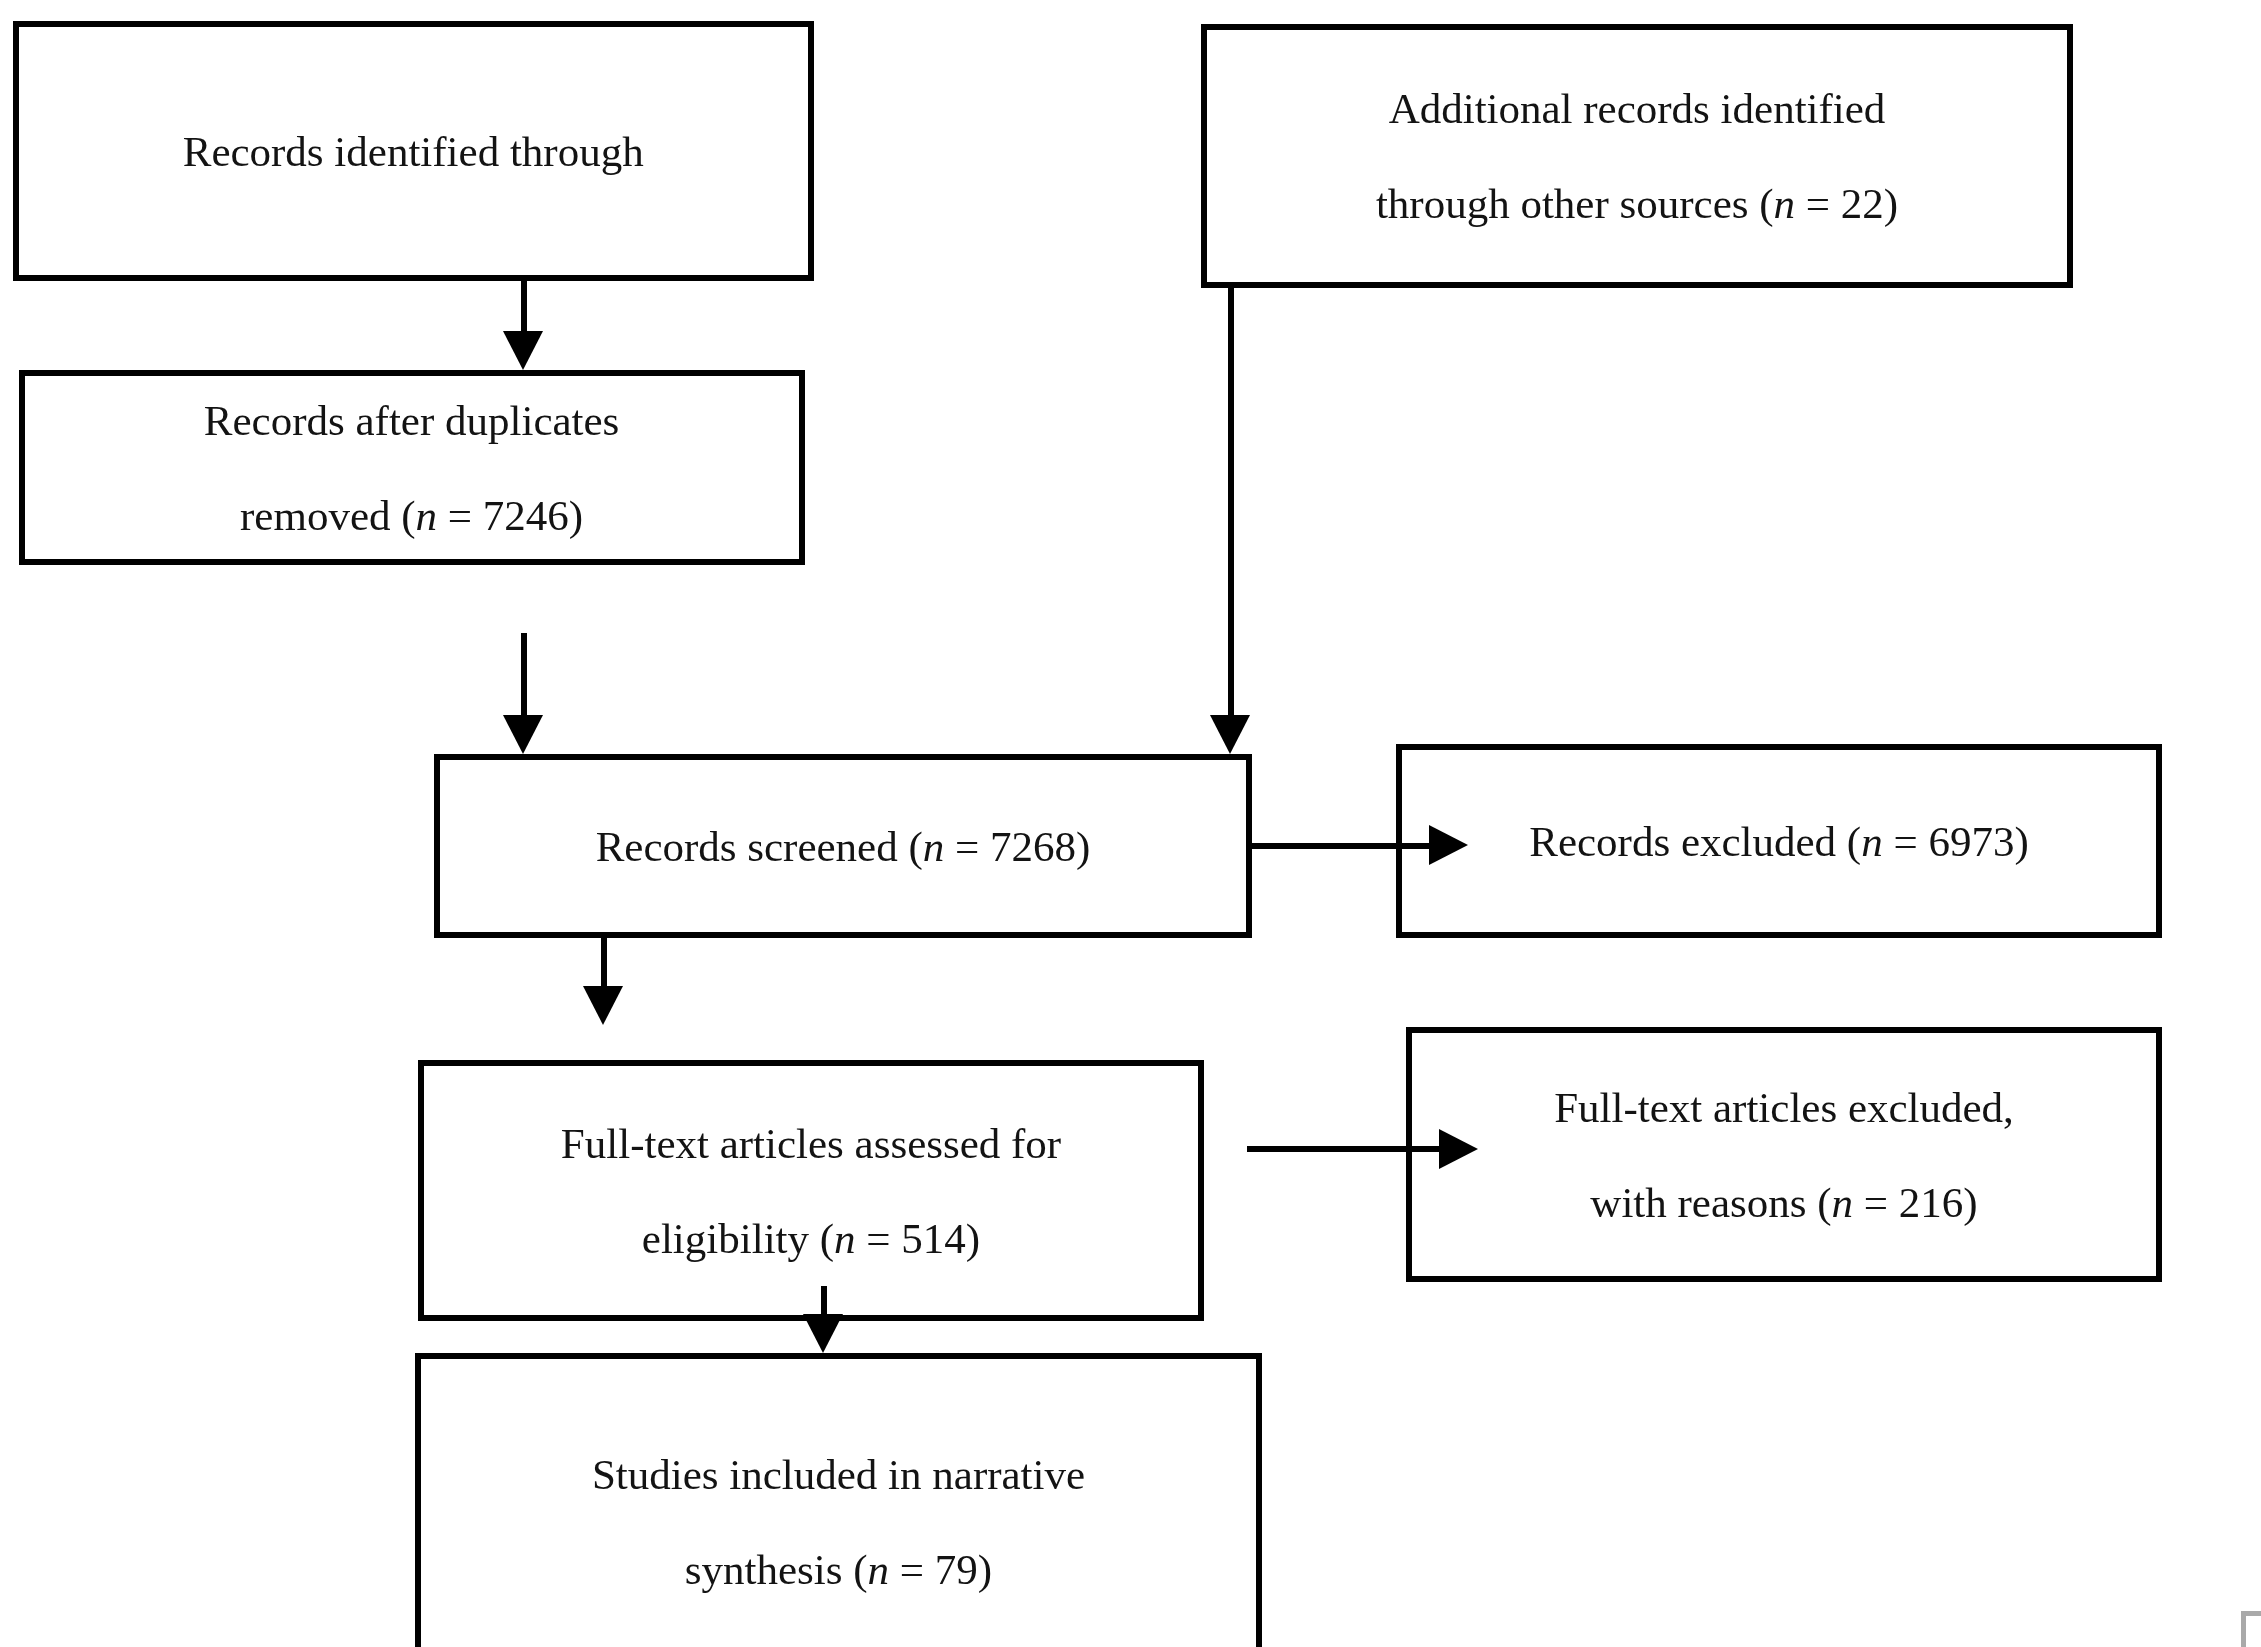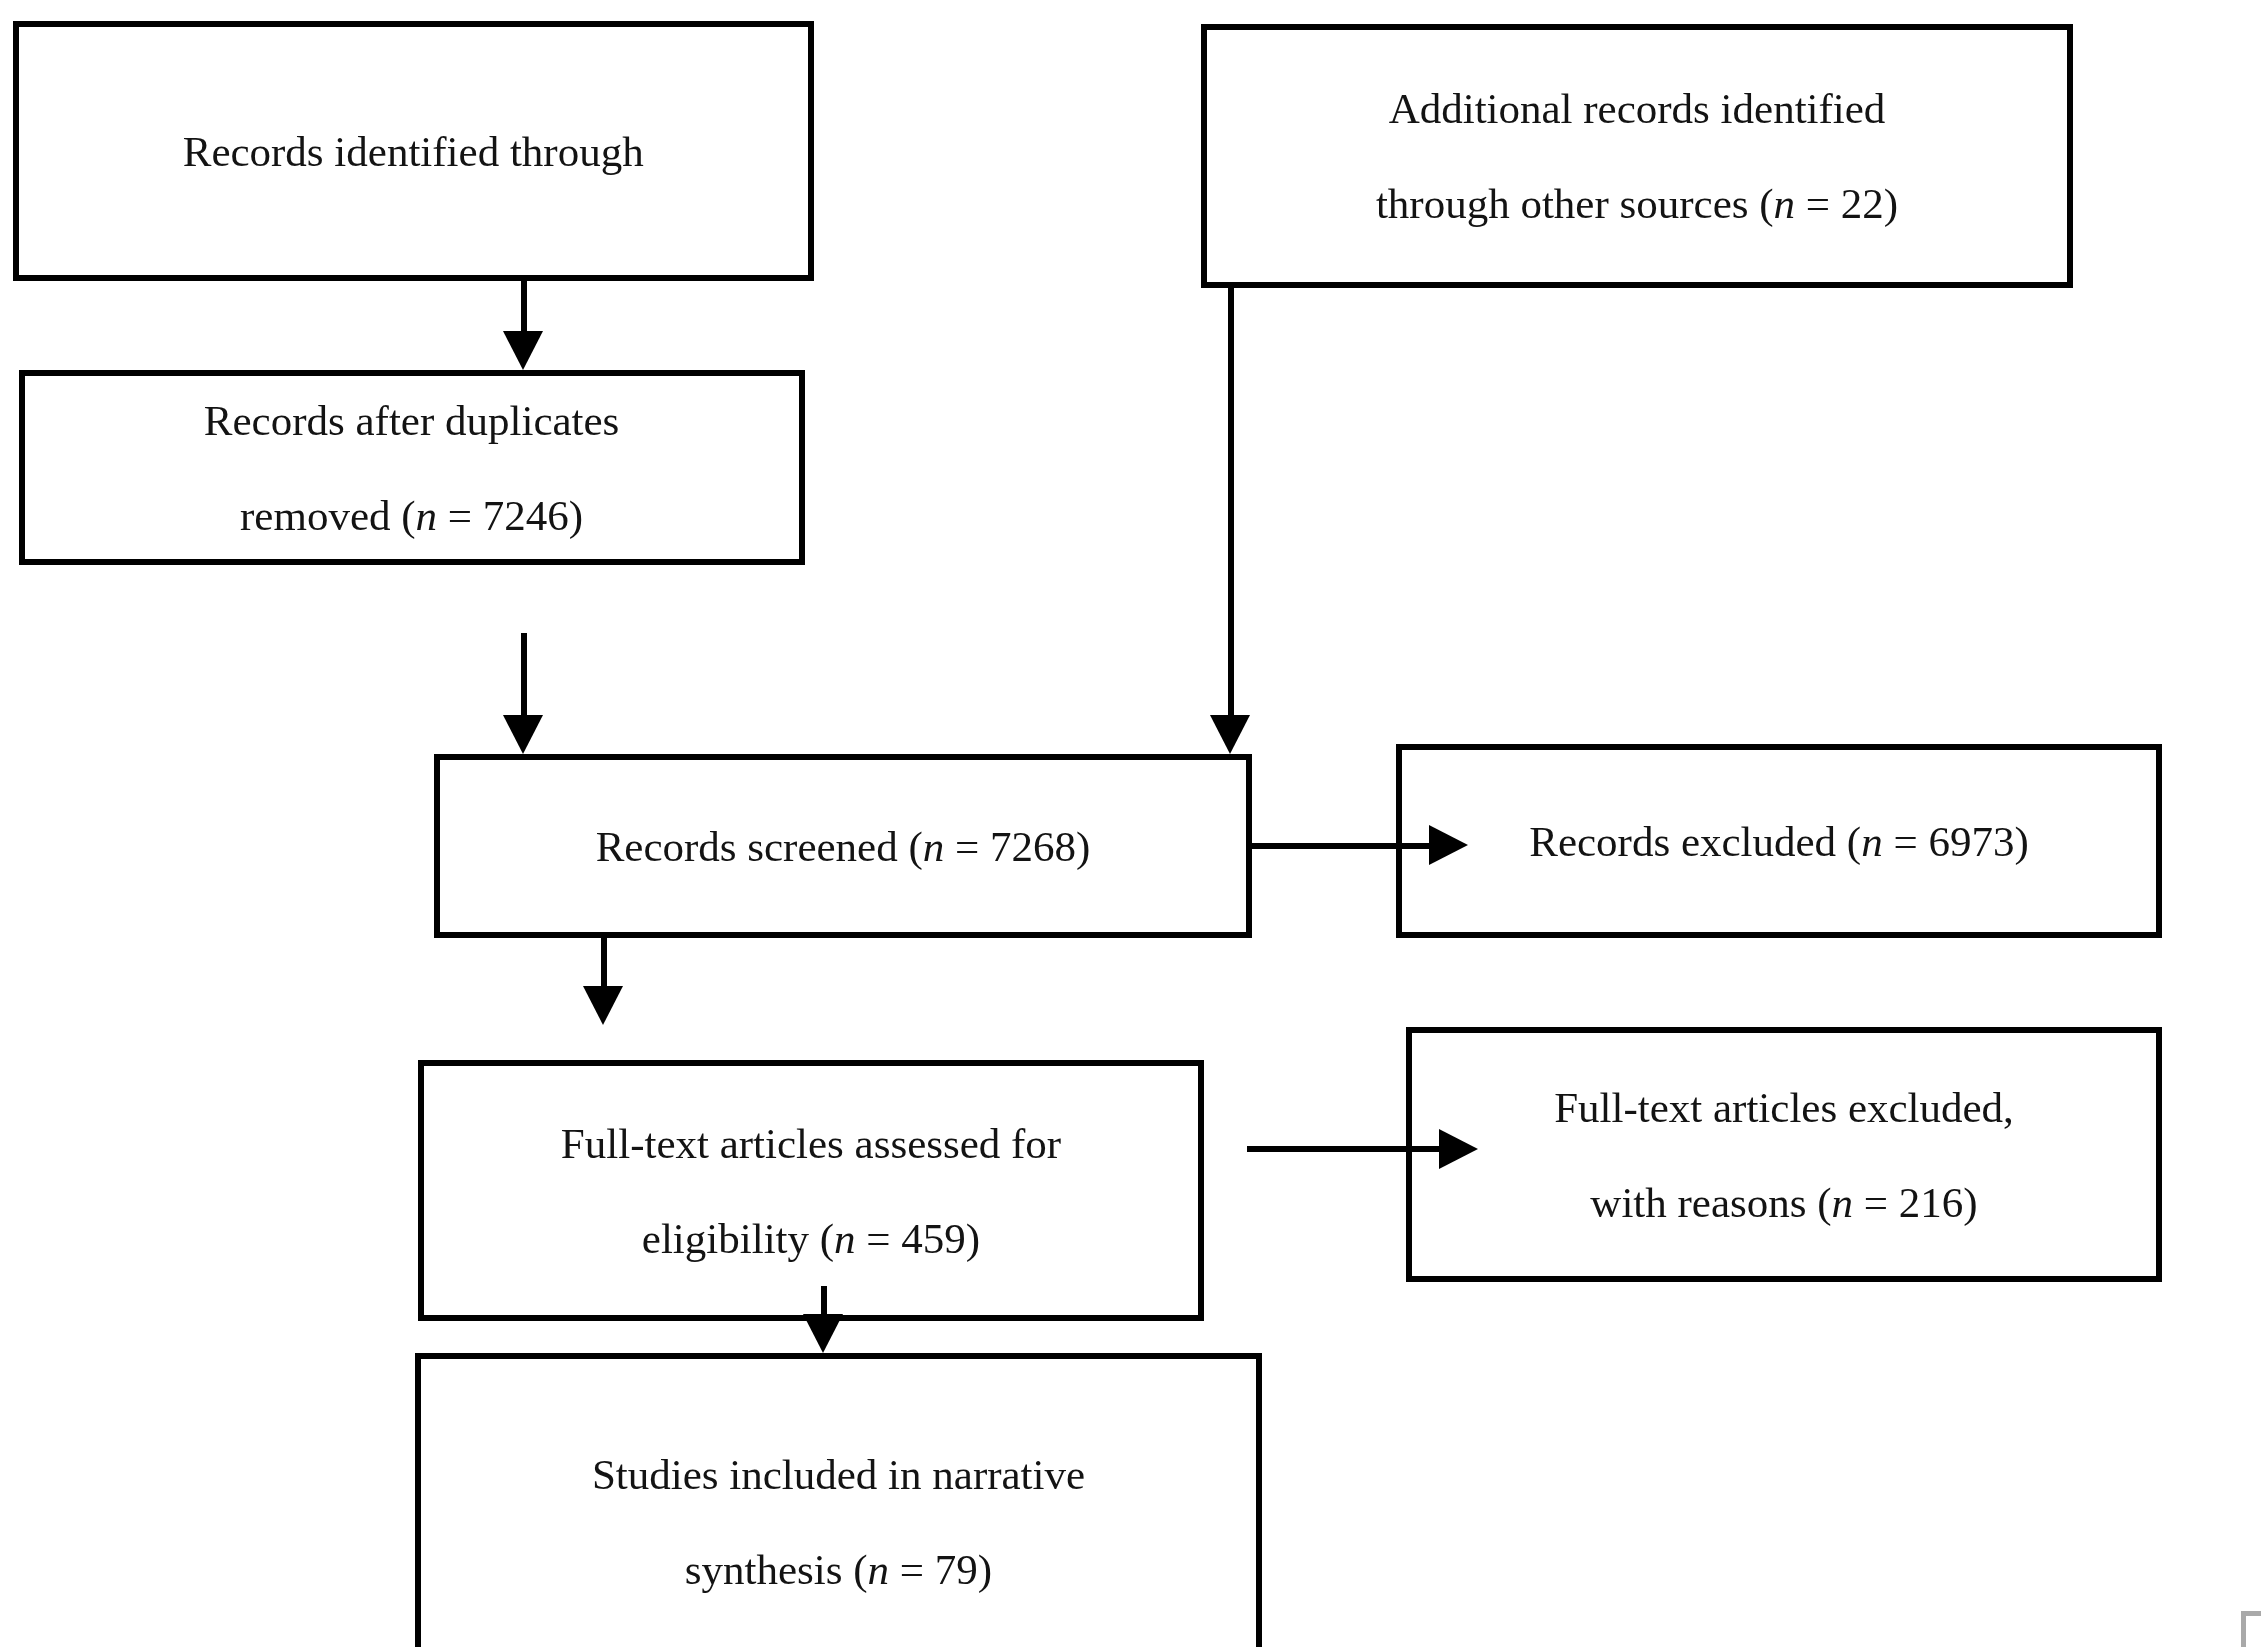--- a/index.html
+++ b/index.html
@@ -93,21 +93,21 @@
   <div class="box" style="left:434px; top:754px; width:818px; height:184px">
     <div class="line"><span>Records screened (</span><span class="mvar">n</span><span> = 7268)</span></div>
   </div>
 
   <div class="box" style="left:1396px; top:744px; width:766px; height:194px">
     <div class="line"><span>Records excluded (</span><span class="mvar">n</span><span> = 6973)</span></div>
   </div>
 
   <div class="box" style="left:418px; top:1060px; width:786px; height:261px">
     <div class="line"><span>Full-text articles assessed for</span><span class="mvar"></span><span></span></div>
-    <div class="line"><span>eligibility (</span><span class="mvar">n</span><span> = 459)</span></div>
+    <div class="line"><span>eligibility (</span><span class="mvar">n</span><span> = 514)</span></div>
   </div>
 
   <div class="box" style="left:1406px; top:1027px; width:756px; height:255px">
     <div class="line"><span>Full-text articles excluded,</span><span class="mvar"></span><span></span></div>
     <div class="line"><span>with reasons (</span><span class="mvar">n</span><span> = 216)</span></div>
   </div>
 
   <div class="box" style="left:415px; top:1353px; width:847px; height:338px">
     <div class="line"><span>Studies included in narrative</span><span class="mvar"></span><span></span></div>
     <div class="line"><span>synthesis (</span><span class="mvar">n</span><span> = 79)</span></div>

